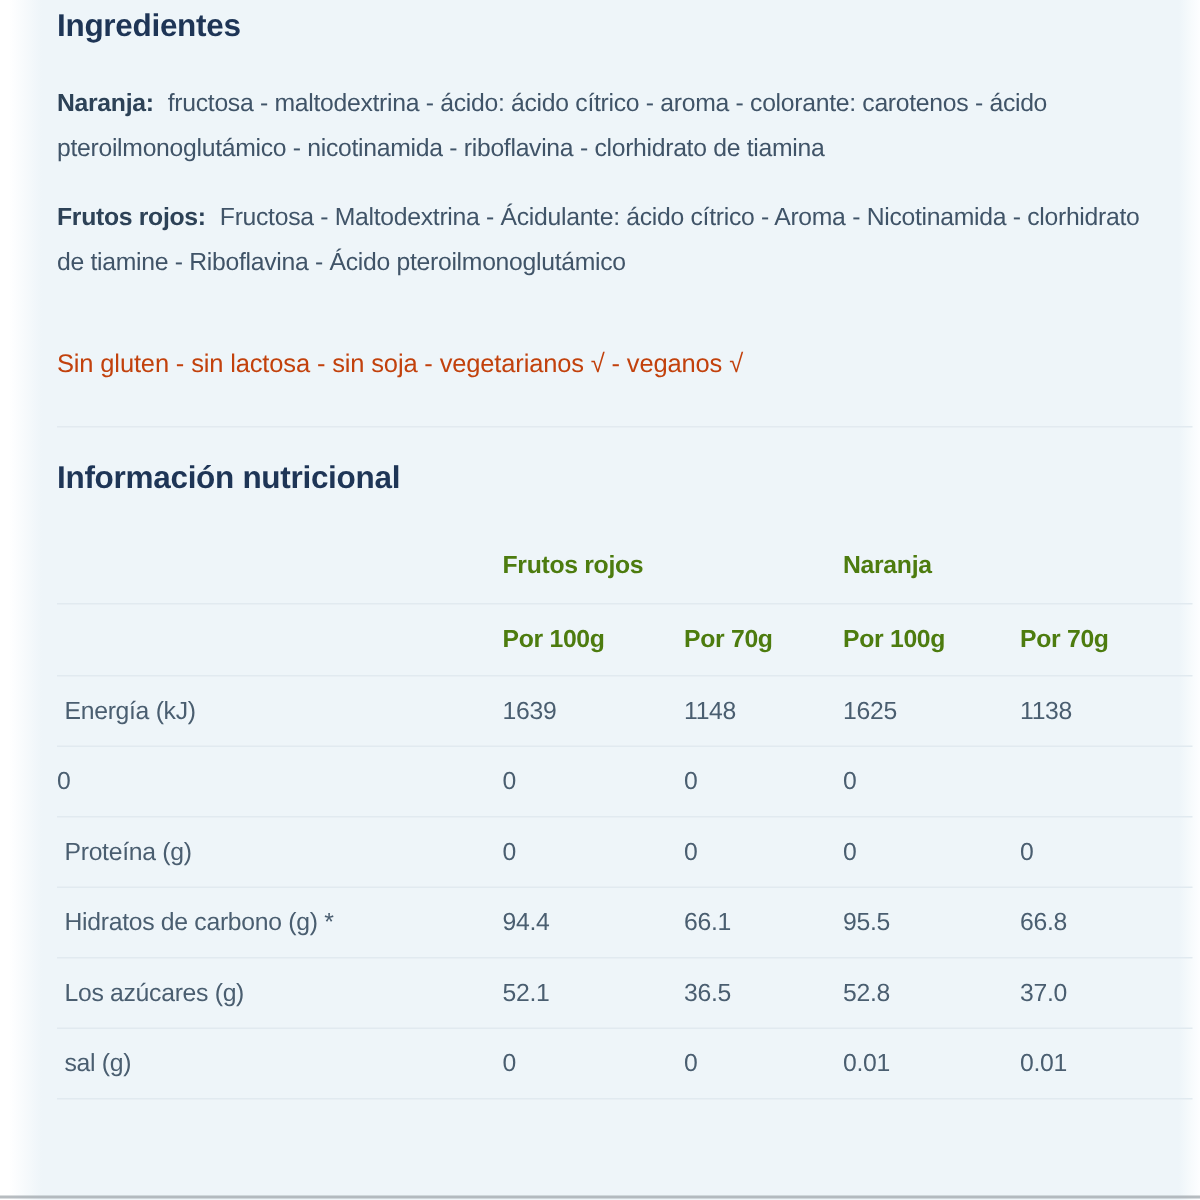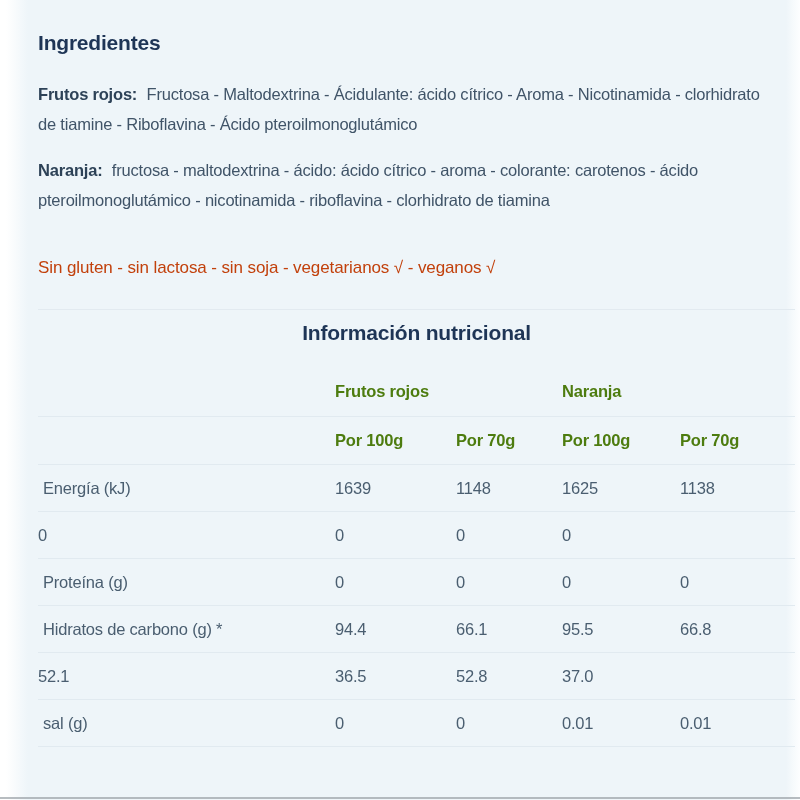--- a/index.html
+++ b/index.html
@@ -6,21 +6,21 @@
   html, body { width: 800px; height: 800px; overflow: hidden; }
   body {
     font-family: "Liberation Sans", sans-serif;
     background: linear-gradient(90deg, #ffffff 0px, #ffffff 6px, #eef5f9 28px, #eef5f9 786px, #f6fafc 793px, #fdfeff 800px);
     position: relative;
   }
   .page {
     position: absolute;
     top: 0; left: 0;
     width: 800px; height: 800px;
-    padding: 31px 5px 0 38px;
+    padding: 6px 5px 0 38px;
   }
   h2.section-title {
     font-size: 21px;
     font-weight: 700;
     letter-spacing: -0.2px;
     color: #1e3556;
     line-height: 24px;
   }
   p.ingredient-line {
     margin-top: 24px;
@@ -41,21 +41,21 @@
     font-size: 17px;
     letter-spacing: -0.1px;
     color: #c2410c;
   }
   hr.section-divider {
     border: none;
     border-top: 1px solid #e2eaf0;
     margin-top: 31px;
     margin-right: 0;
   }
-  h2.nutrition-title { margin-top: 11px; text-align: center; }
+  h2.nutrition-title { margin-top: 22px; }
   .ntable { margin-top: 22px; width: 757px; }
   .trow {
     display: grid;
     grid-template-columns: 297px 121px 106px 118px 1fr;
     align-items: center;
     height: 47px;
     border-bottom: 1px solid #e1eaf0;
     font-size: 16.5px;
     letter-spacing: -0.2px;
     color: #4a5e70;
@@ -75,27 +75,27 @@
 </style>
 </head>
 <body>
 
 <div class="page">
 
   <section>
     <h2 class="section-title">Ingredientes</h2>
 
     <p class="ingredient-line">
-      <strong>Frutos rojos:</strong>
-      <span>Fructosa - Maltodextrina - Ácidulante: ácido cítrico - Aroma - Nicotinamida - clorhidrato de tiamine - Riboflavina - Ácido pteroilmonoglutámico</span>
+      <strong>Naranja:</strong>
+      <span>fructosa - maltodextrina - ácido: ácido cítrico - aroma - colorante: carotenos - ácido pteroilmonoglutámico - nicotinamida - riboflavina - clorhidrato de tiamina</span>
     </p>
 
     <p class="ingredient-line">
-      <strong>Naranja:</strong>
-      <span>fructosa - maltodextrina - ácido: ácido cítrico - aroma - colorante: carotenos - ácido pteroilmonoglutámico - nicotinamida - riboflavina - clorhidrato de tiamina</span>
+      <strong>Frutos rojos:</strong>
+      <span>Fructosa - Maltodextrina - Ácidulante: ácido cítrico - Aroma - Nicotinamida - clorhidrato de tiamine - Riboflavina - Ácido pteroilmonoglutámico</span>
     </p>
 
     <p class="diet-note">Sin gluten - sin lactosa - sin soja - vegetarianos √ - veganos √</p>
   </section>
 
   <hr class="section-divider">
 
   <section>
     <h2 class="section-title nutrition-title">Información nutricional</h2>
 
@@ -143,20 +143,21 @@
 
       <div class="trow">
         <div class="cell label">Hidratos de carbono (g) *</div>
         <div class="cell">94.4</div>
         <div class="cell">66.1</div>
         <div class="cell">95.5</div>
         <div class="cell">66.8</div>
       </div>
 
       <div class="trow">
+        <div class="cell label">Los azúcares (g)</div>
         <div class="cell">52.1</div>
         <div class="cell">36.5</div>
         <div class="cell">52.8</div>
         <div class="cell">37.0</div>
       </div>
 
       <div class="trow">
         <div class="cell label">sal (g)</div>
         <div class="cell">0</div>
         <div class="cell">0</div>

